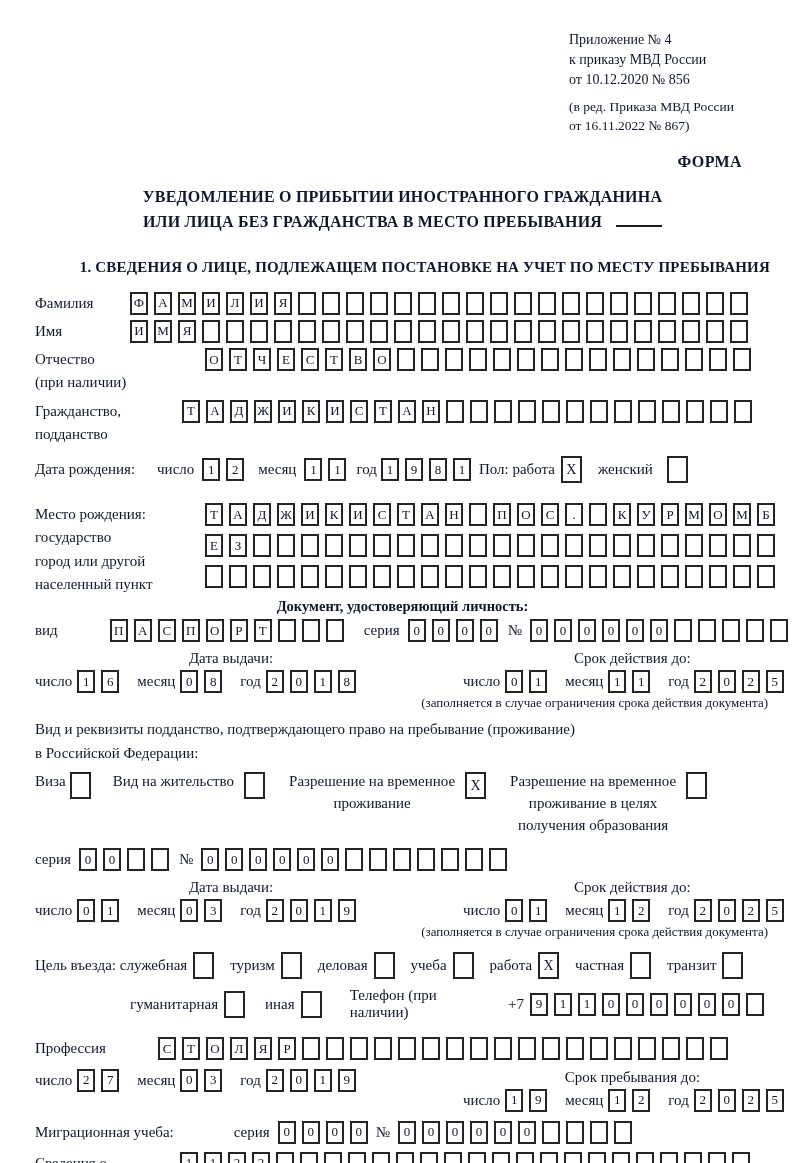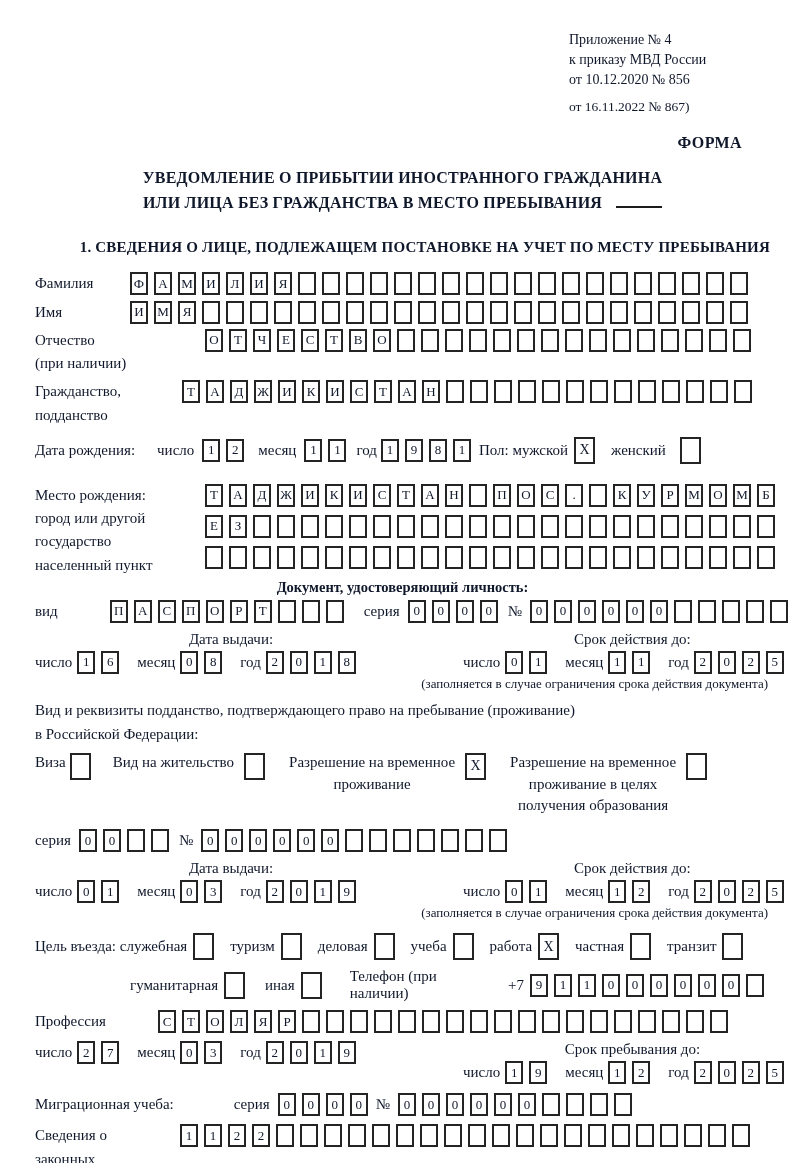--- a/index.html
+++ b/index.html
@@ -48,20 +48,21 @@
 <body>
 
 <div class="page">
 
   <div class="annex">
     <div>Приложение № 4</div>
     <div>к приказу МВД России</div>
     <div>от 10.12.2020 № 856</div>
   </div>
   <div class="annex-rev">
+    <div>(в ред. Приказа МВД России</div>
     <div>от 16.11.2022 № 867)</div>
   </div>
   <div class="forma">ФОРМА</div>
 
   <div class="title">
     <div>УВЕДОМЛЕНИЕ О ПРИБЫТИИ ИНОСТРАННОГО ГРАЖДАНИНА</div>
     <div><span>ИЛИ ЛИЦА БЕЗ ГРАЖДАНСТВА В МЕСТО ПРЕБЫВАНИЯ</span><span class="blankline"></span></div>
   </div>
 
   <div class="sect">1. СВЕДЕНИЯ О ЛИЦЕ, ПОДЛЕЖАЩЕМ ПОСТАНОВКЕ НА УЧЕТ ПО МЕСТУ ПРЕБЫВАНИЯ</div>
@@ -214,38 +215,38 @@
       <span class="gap" style="width:4px;"></span>
     <span>год</span>
       <span class="gap" style="width:4px;"></span>
     <span class="boxes">
         <span class="box">1</span>
         <span class="box">9</span>
         <span class="box">8</span>
         <span class="box">1</span>
       </span>
       <span class="gap" style="width:2px;"></span>
-    <span>Пол: мужской</span>
+    <span>Пол: работа</span>
       <span class="gap" style="width:6px;"></span>
     <span class="boxes cbx">
         <span class="box">X</span>
       </span>
       <span class="gap" style="width:10px;"></span>
     <span>женский</span>
       <span class="gap" style="width:14px;"></span>
     <span class="boxes cbx">
         <span class="box"></span>
       </span>
   </div>
 
   <div class="frow" style="margin-top:20px;">
     <div class="lblcol w170">
       <div>Место рождения:</div>
+      <div>государство</div>
       <div>город или другой</div>
-      <div>государство</div>
       <div>населенный пункт</div>
     </div>
     <div class="stackrows">
       <span class="boxes">
           <span class="box">Т</span>
           <span class="box">А</span>
           <span class="box">Д</span>
           <span class="box">Ж</span>
           <span class="box">И</span>
           <span class="box">К</span>
@@ -572,21 +573,21 @@
         <span class="box">0</span>
         <span class="box">0</span>
         <span class="box">0</span>
         <span class="box">0</span>
         <span class="box">0</span>
         <span class="box">0</span>
         <span class="box"></span>
       </span>
   </div>
 
-  <div class="frow" style="margin-top:8px;">
+  <div class="frow" style="margin-top:16px;">
     <div class="lblcol w123">Профессия</div>
     <span class="boxes">
         <span class="box">С</span>
         <span class="box">Т</span>
         <span class="box">О</span>
         <span class="box">Л</span>
         <span class="box">Я</span>
         <span class="box">Р</span>
         <span class="box"></span>
         <span class="box"></span>

